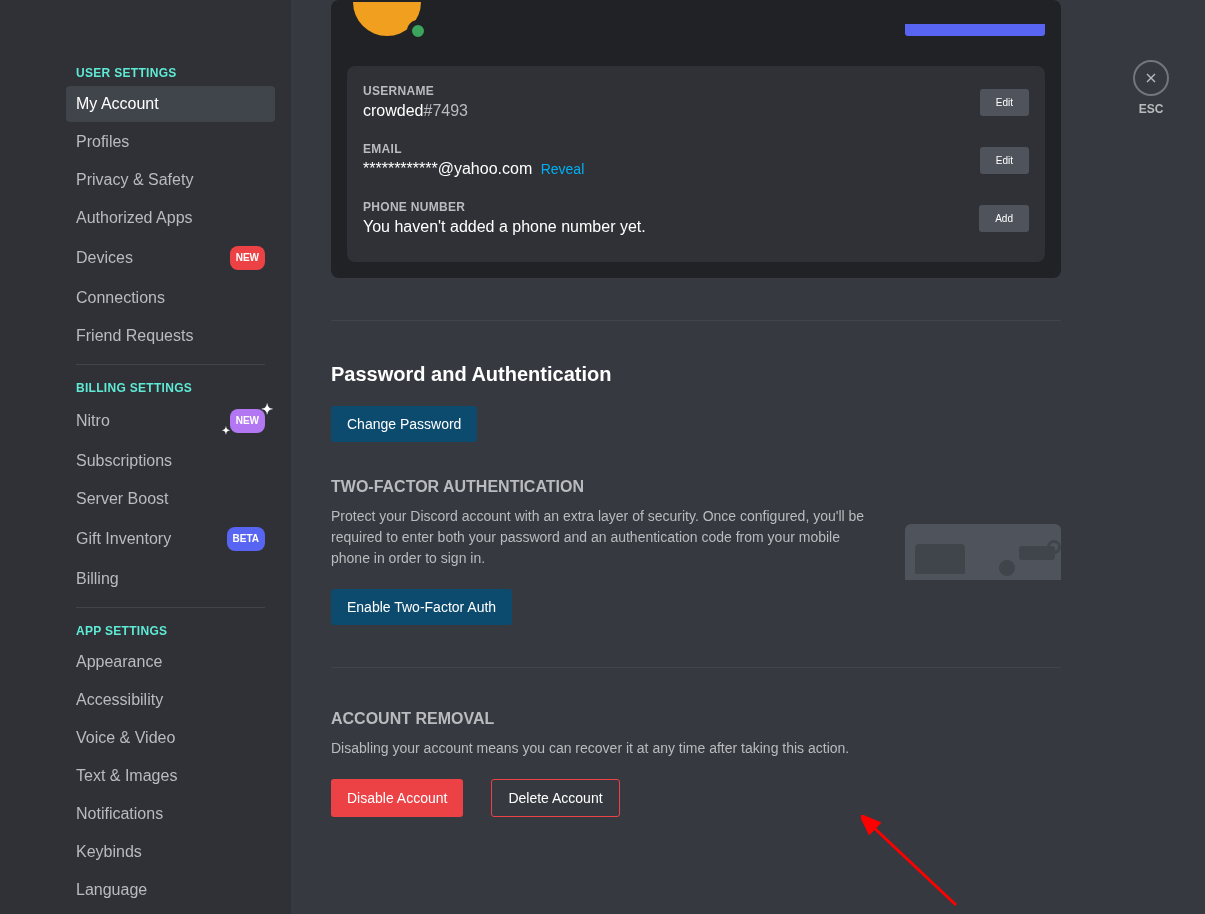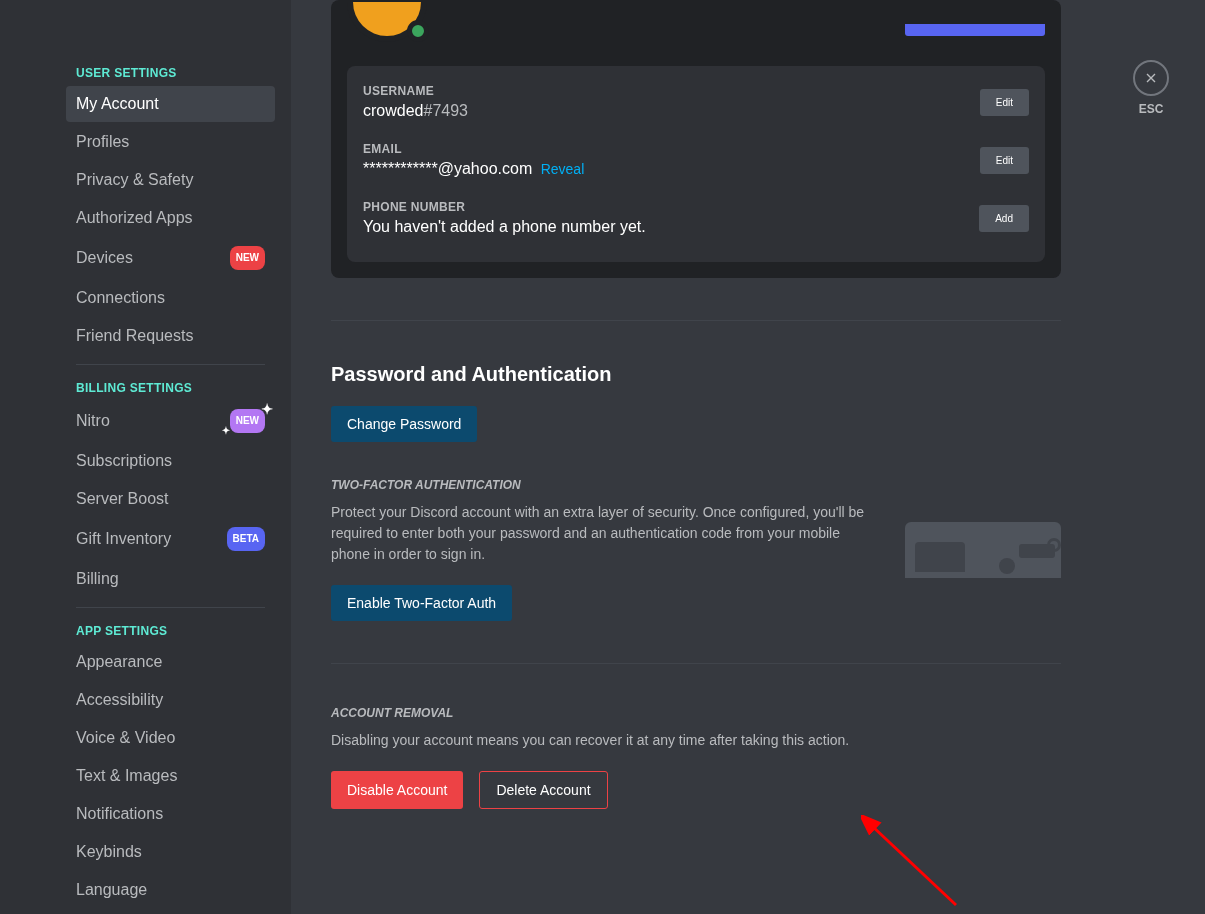--- a/index.html
+++ b/index.html
@@ -107,35 +107,35 @@
   }
   .field-value { color: #fff; font-size: 16px; }
   .discr { color: #b9bbbe; }
   .reveal { color: #00aff4; font-size: 14px; cursor:pointer; margin-left:4px;}
   .btn-grey {
     background: #4f545c; color:#fff; border:none; font-size:10px; font-weight:500;
     padding: 8px 16px; border-radius:3px; cursor:pointer;
   }
   .section-divider { height:1px; background:#40444b; margin: 42px 0; max-width:730px;}
   .h-title { color:#fff; font-size: 20px; font-weight:600; margin-bottom: 20px; }
-  .sub-header { color:#b9bbbe; font-size:12px; font-weight:700; text-transform:uppercase; margin-bottom:10px;font-style:italic; }
+  .sub-header { color:#b9bbbe; font-size:16px; font-weight:700; text-transform:uppercase; margin-bottom:10px; }
   .desc { color:#b9bbbe; font-size:14px; line-height:1.5; max-width:560px; margin-bottom:20px;}
   .btn-blurple {
     background:#0c4a6e; color:#fff; border:none; font-size:14px; font-weight:500;
     padding: 10px 16px; border-radius:3px; cursor:pointer;
   }
   .btn-red {
     background:#ed4245; color:#fff; border:none; font-size:14px; font-weight:500;
     padding:10px 16px; border-radius:3px; cursor:pointer;
   }
   .btn-outline-red {
     background:transparent; color:#fff; border:1px solid #ed4245; font-size:14px; font-weight:500;
     padding:10px 16px; border-radius:3px; cursor:pointer;
   }
-  .row-gap { display:flex; gap:16px; }
+  .row-gap { display:flex; gap:28px; }
   .two-fa-row { display:flex; gap:30px; align-items:flex-start; max-width:730px;}
   .mfa-art {
     width:156px; height:56px; flex-shrink:0;
     background: #4f545c;
     border-radius: 6px 6px 0 0;
     position:relative; overflow:hidden;
     align-self:center;
   }
   .mfa-art::before { content:""; position:absolute; left:10px; top:20px; width:50px; height:30px; background:#40444b; border-radius:4px 4px 0 0;}
   .mfa-art::after { content:""; position:absolute; right:6px; top:22px; width:36px; height:14px; background:#40444b; border-radius:3px;}

